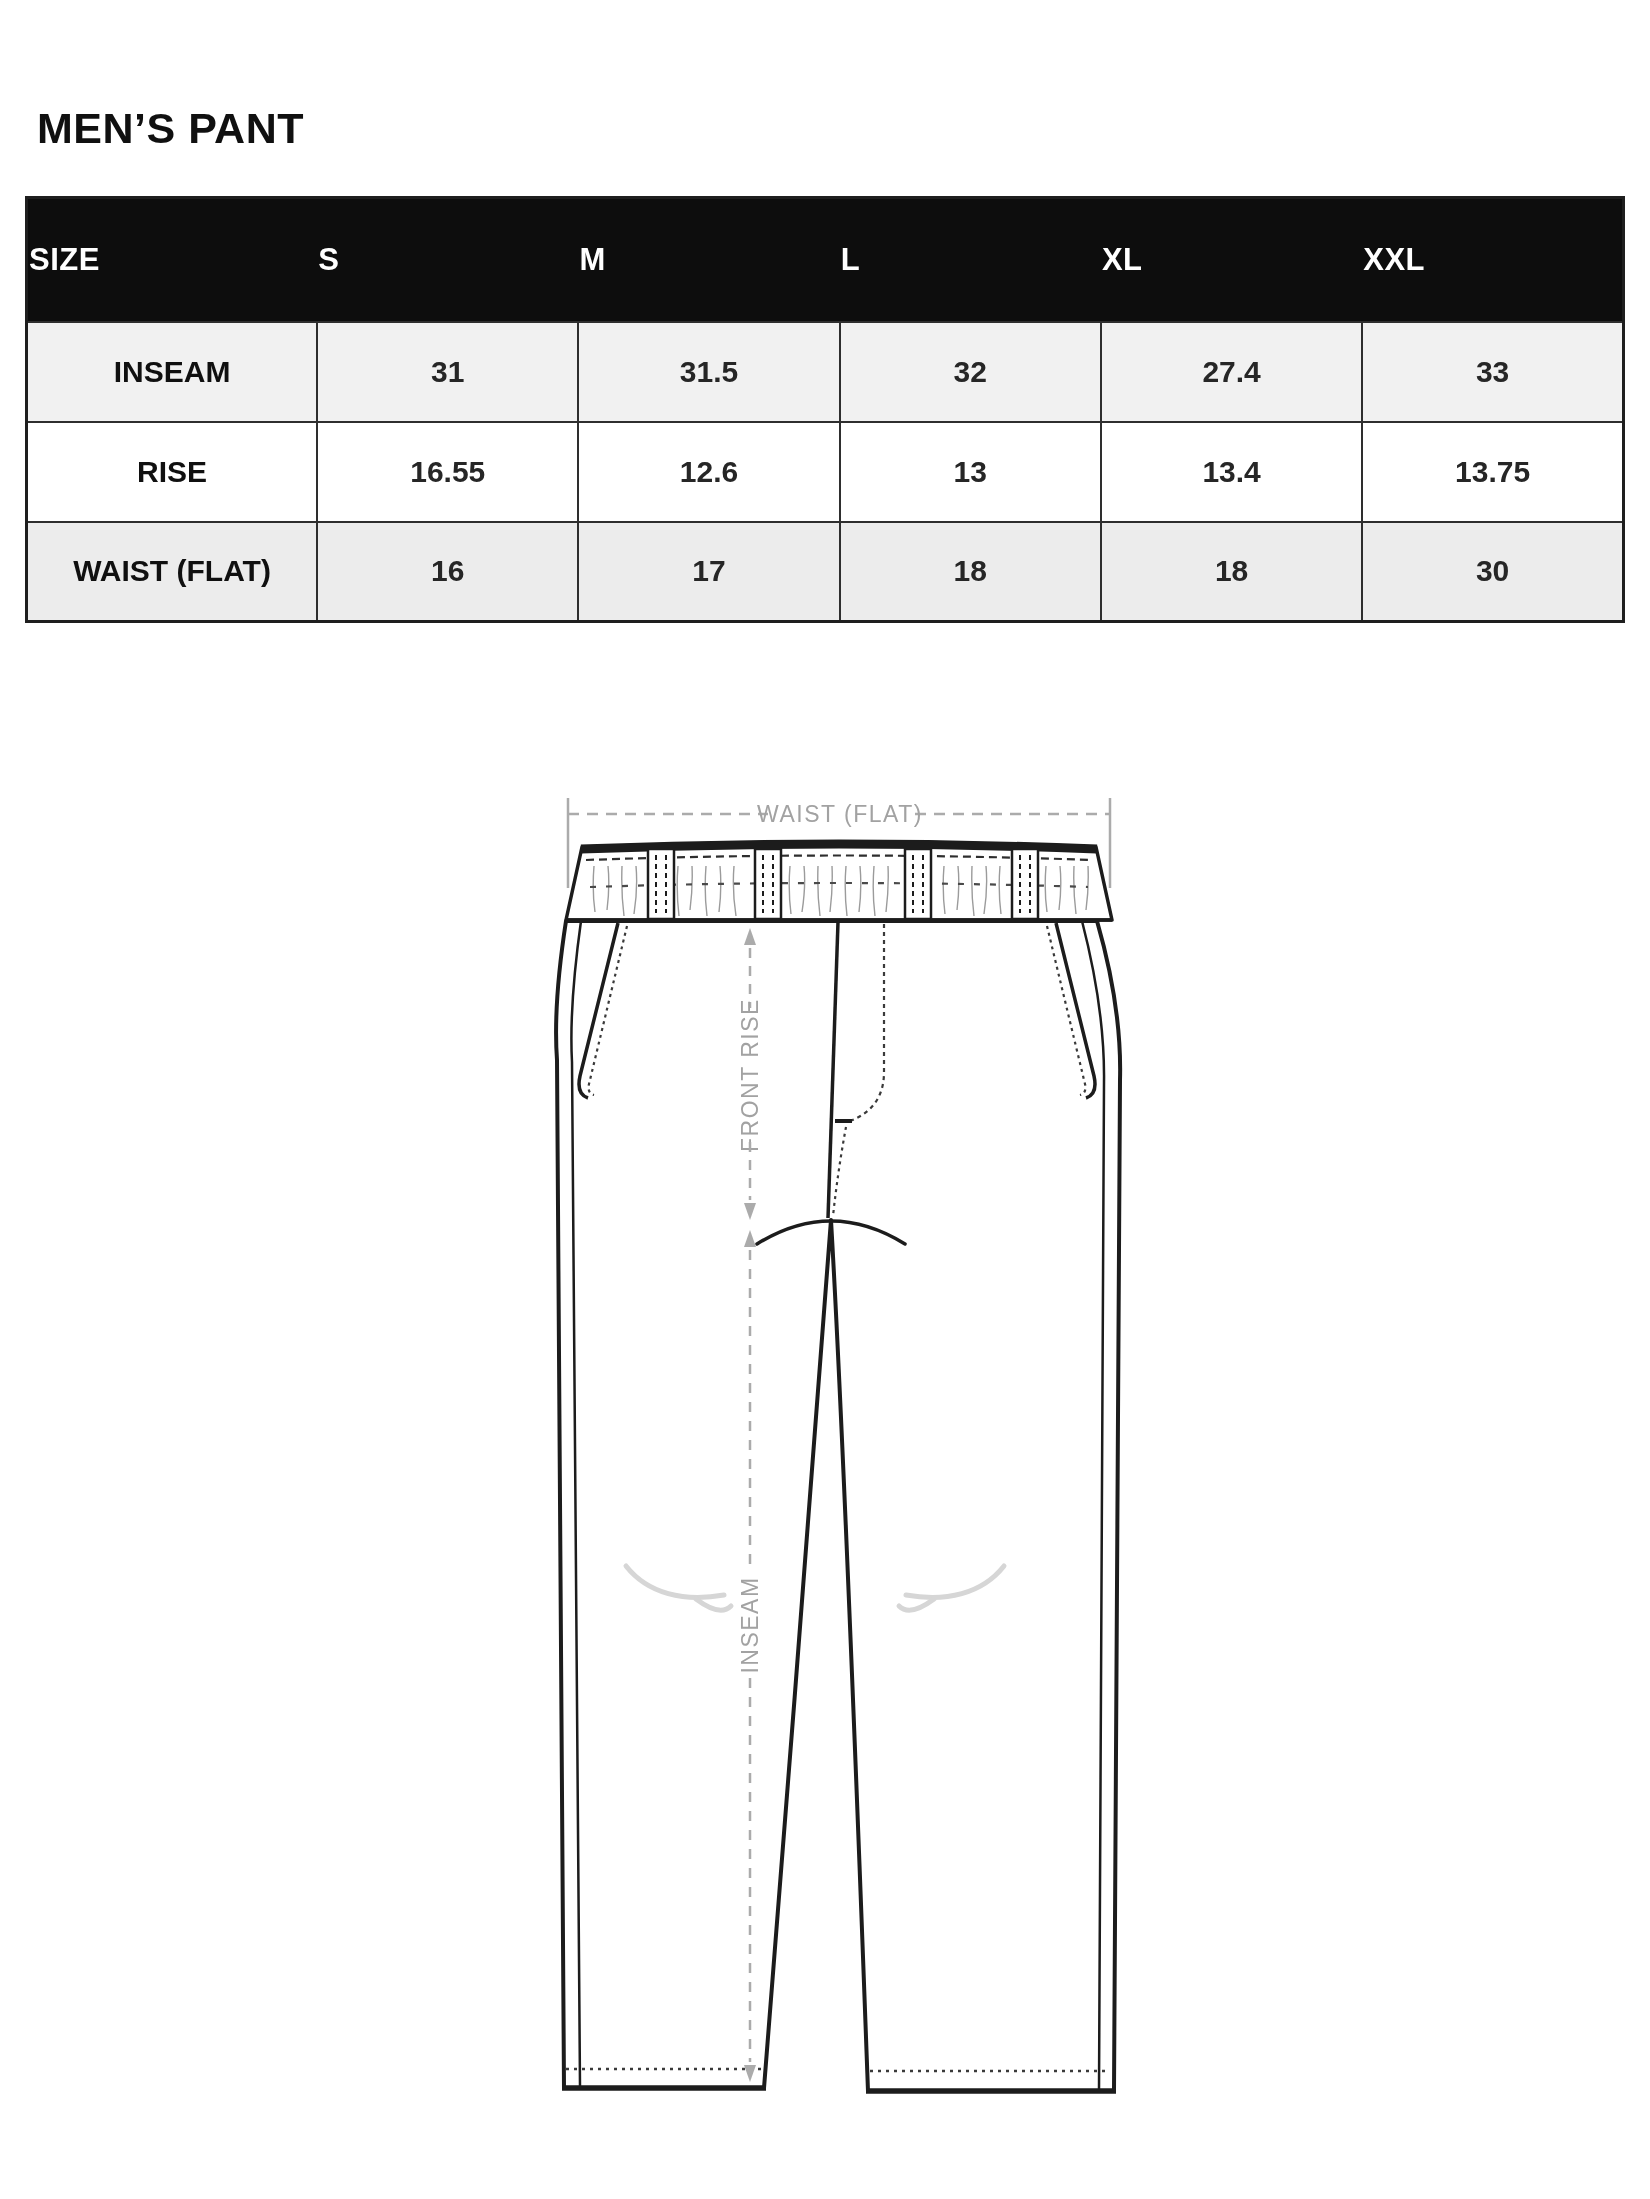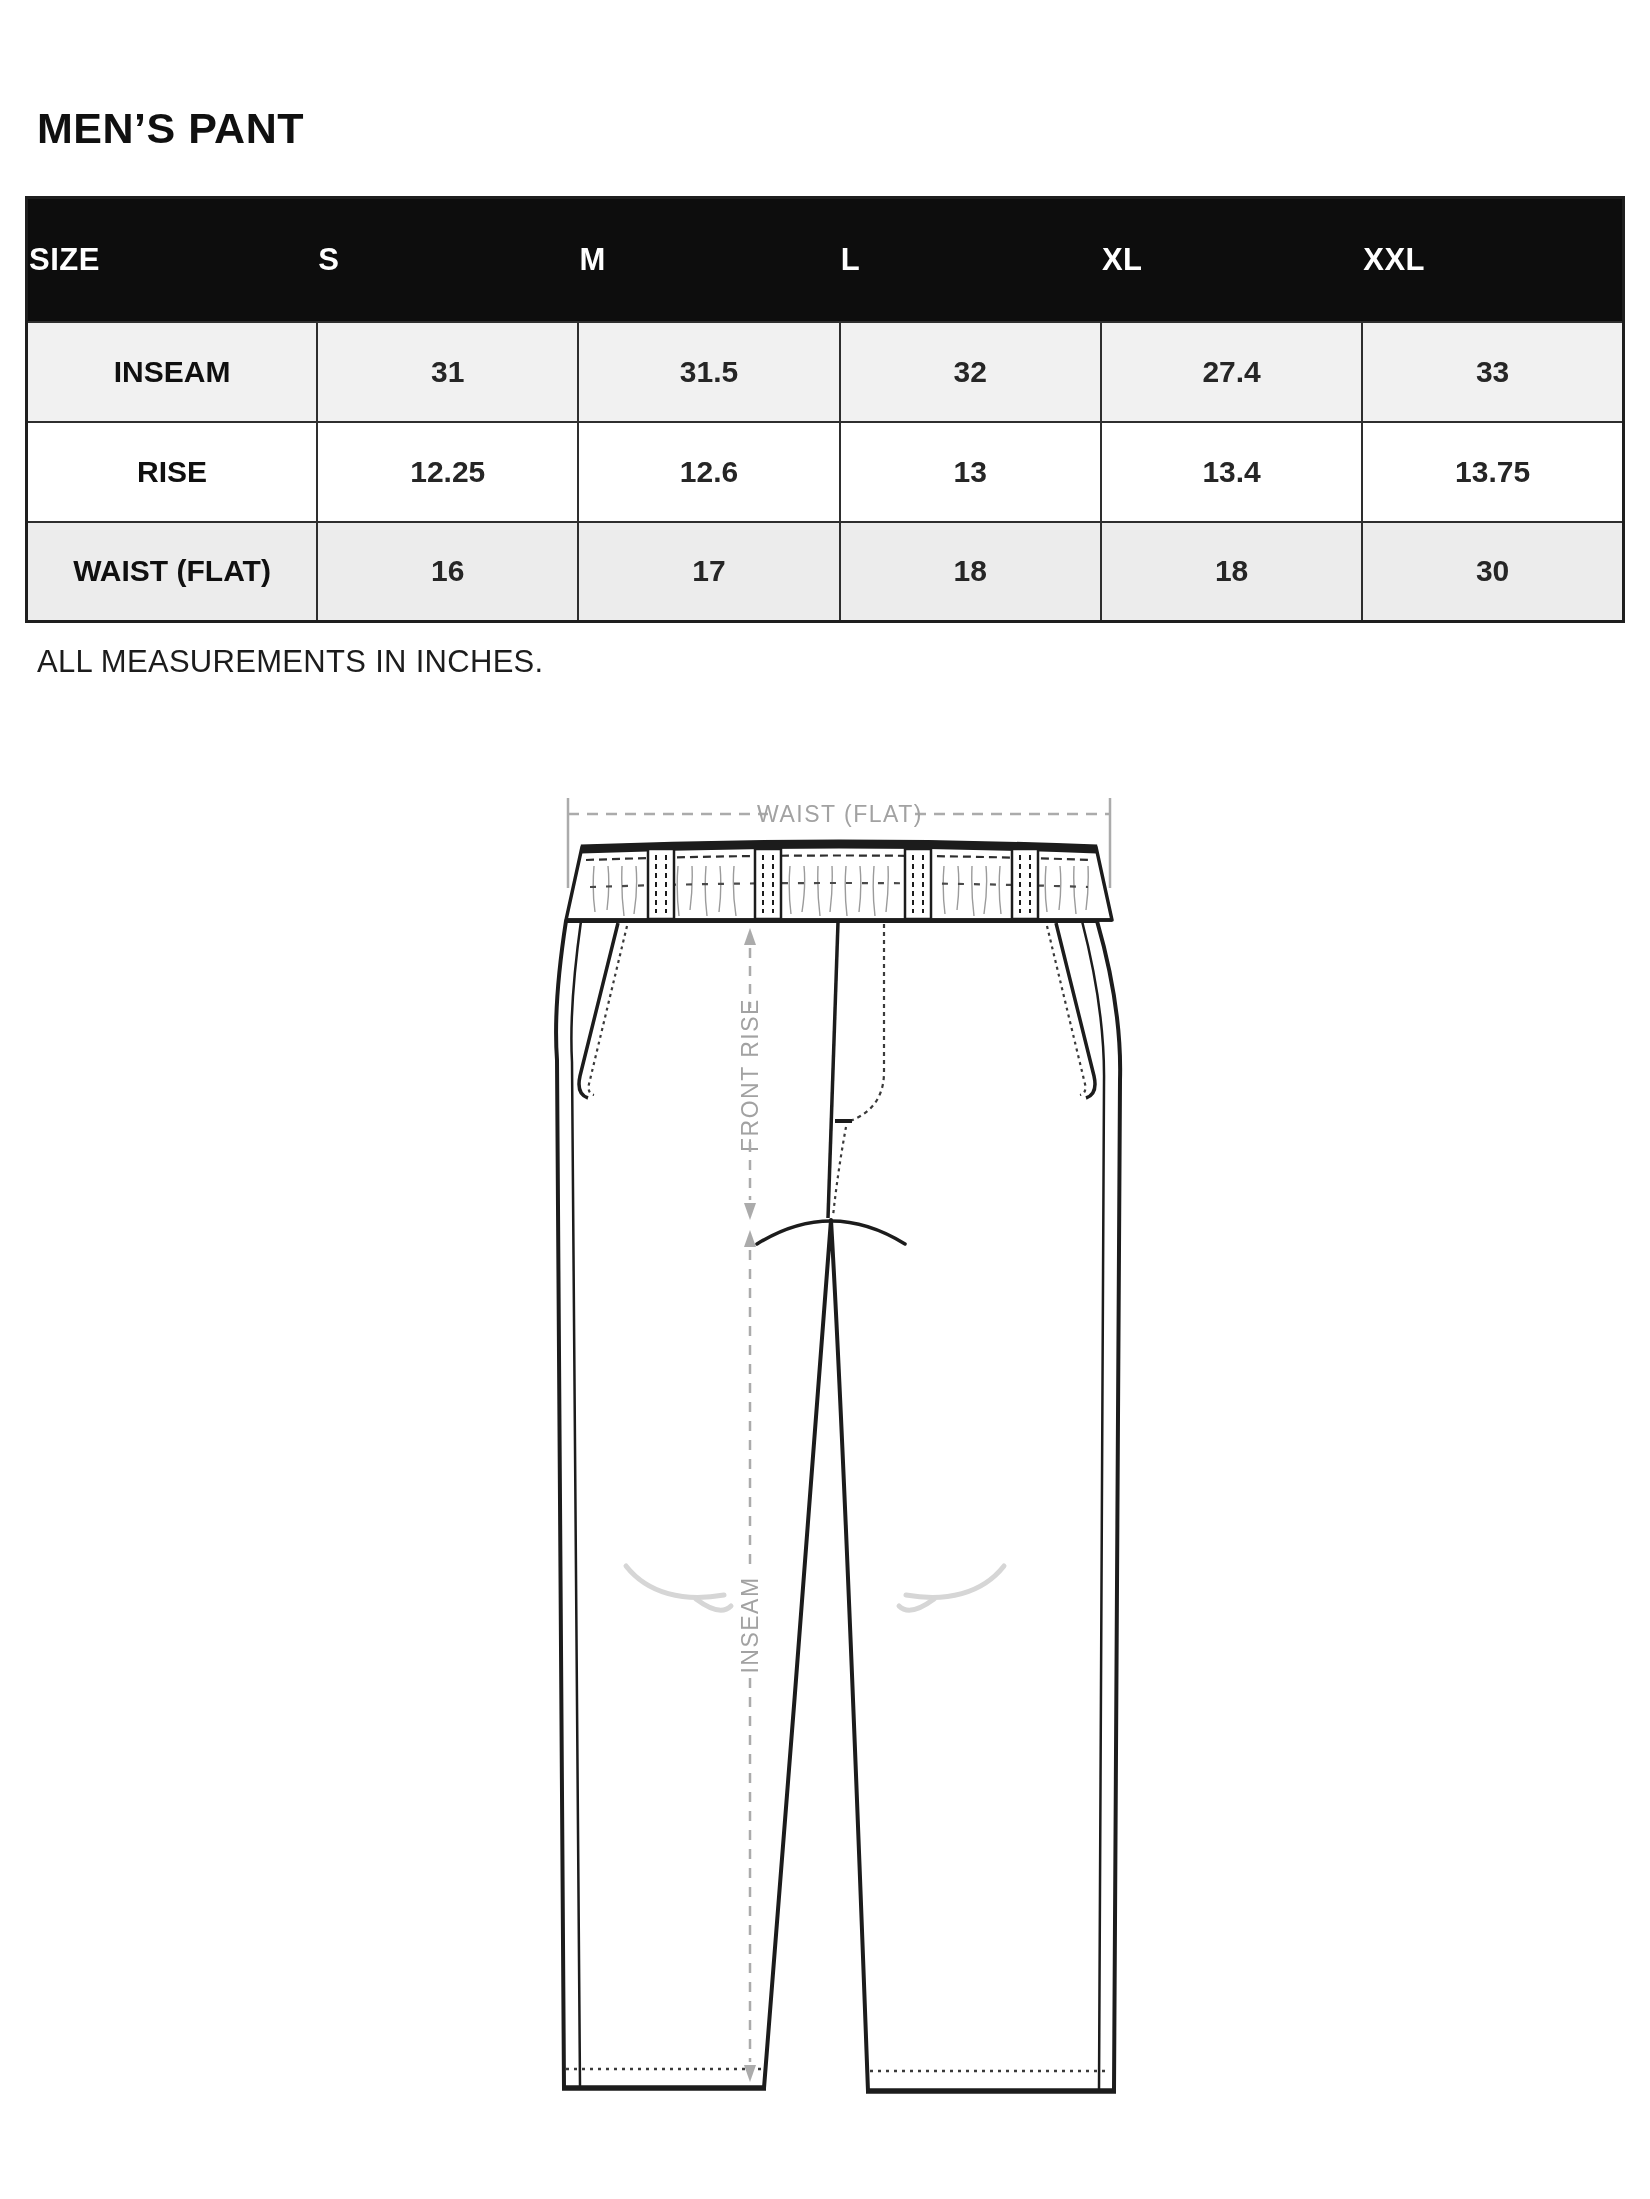--- a/index.html
+++ b/index.html
@@ -79,38 +79,37 @@
       <tr class="row-gray-a">
         <th>INSEAM</th>
         <td>31</td>
         <td>31.5</td>
         <td>32</td>
         <td>27.4</td>
         <td>33</td>
       </tr>
       <tr class="row-white">
         <th>RISE</th>
-        <td>12.25</td>
+        <td>16.55</td>
         <td>12.6</td>
         <td>13</td>
         <td>13.4</td>
         <td>13.75</td>
       </tr>
       <tr class="row-gray-b">
         <th>WAIST (FLAT)</th>
         <td>16</td>
         <td>17</td>
         <td>18</td>
         <td>18</td>
         <td>30</td>
       </tr>
     </tbody>
   </table>
 
-  <div class="note">ALL MEASUREMENTS IN INCHES.</div>
 
   <svg class="sketch" width="1650" height="2199" viewBox="0 0 1650 2199">
 
     <g>
       <path d="M566,921 Q553,1005 557,1060 L564,2088 L764,2088
                C786,1822 812,1462 831,1220
                C845,1462 858,1822 868,2091
                L1114,2091 L1120,1080 Q1122,1008 1097,921 Z" fill="#ffffff" stroke="#1c1c1c" stroke-width="4" stroke-linejoin="round"></path>
 
       <path d="M581,921 Q569,1007 572,1062 L580,2086" fill="none" stroke="#1c1c1c" stroke-width="2.5"></path>

